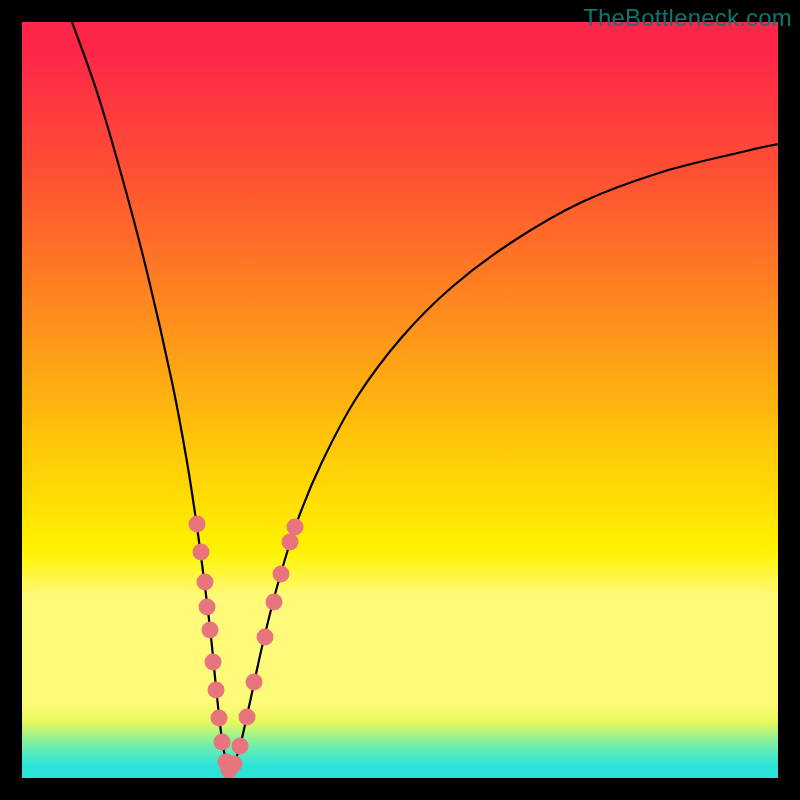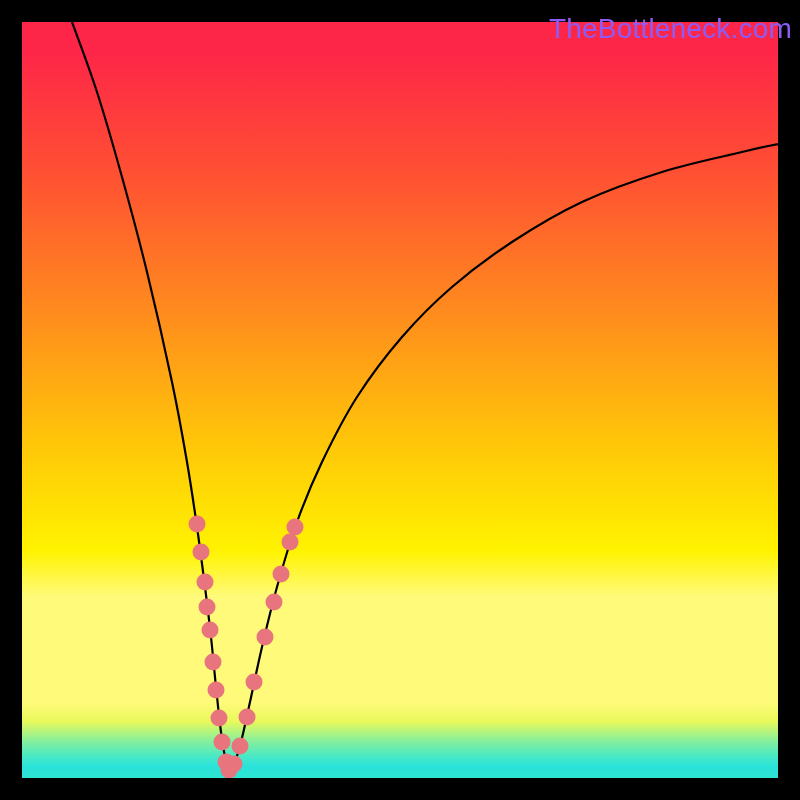--- a/index.html
+++ b/index.html
@@ -28,24 +28,24 @@
       #fffa7a 90%,
       #e9f95b 92.5%,
       #8af09a 95%,
       #4ce9c3 97%,
       #29e3db 98.5%,
       #2de5d1 100%
     );
   }
   .watermark {
     position: absolute;
-    top: 13px;
+    top: 4px;
     right: 8px;
-    color: #8b5cf6;
-    font-size: 28px;
+    color: #0f766e;
+    font-size: 24px;
     font-weight: 400;
     letter-spacing: 0.2px;
     z-index: 5;
   }
   svg.plot {
     position: absolute;
     left: 0;
     top: 0;
     width: 756px;
     height: 756px;

